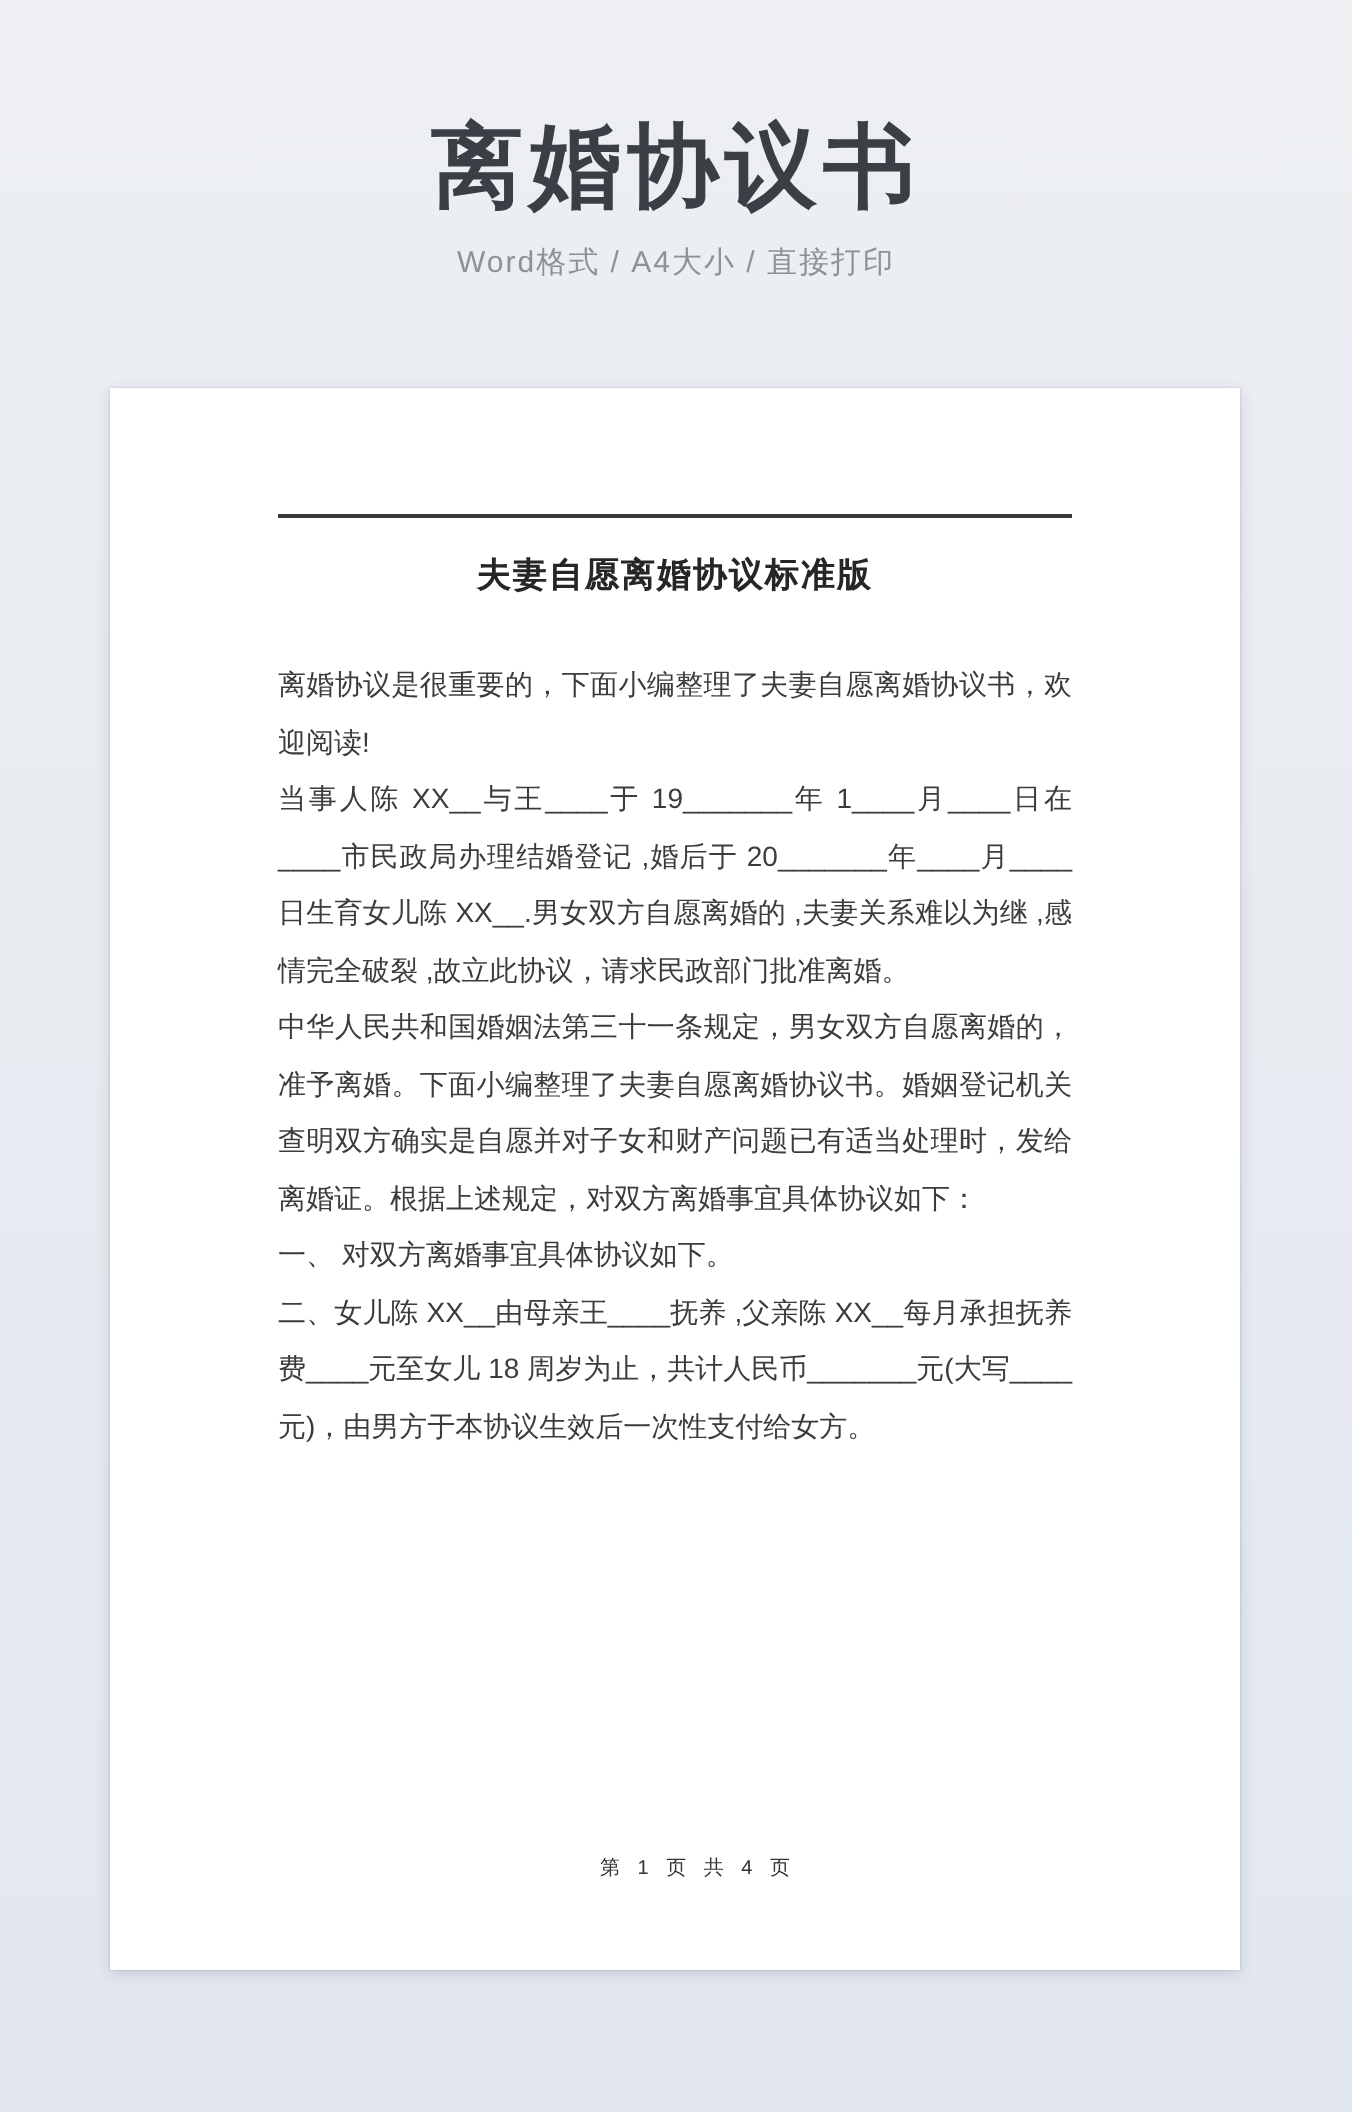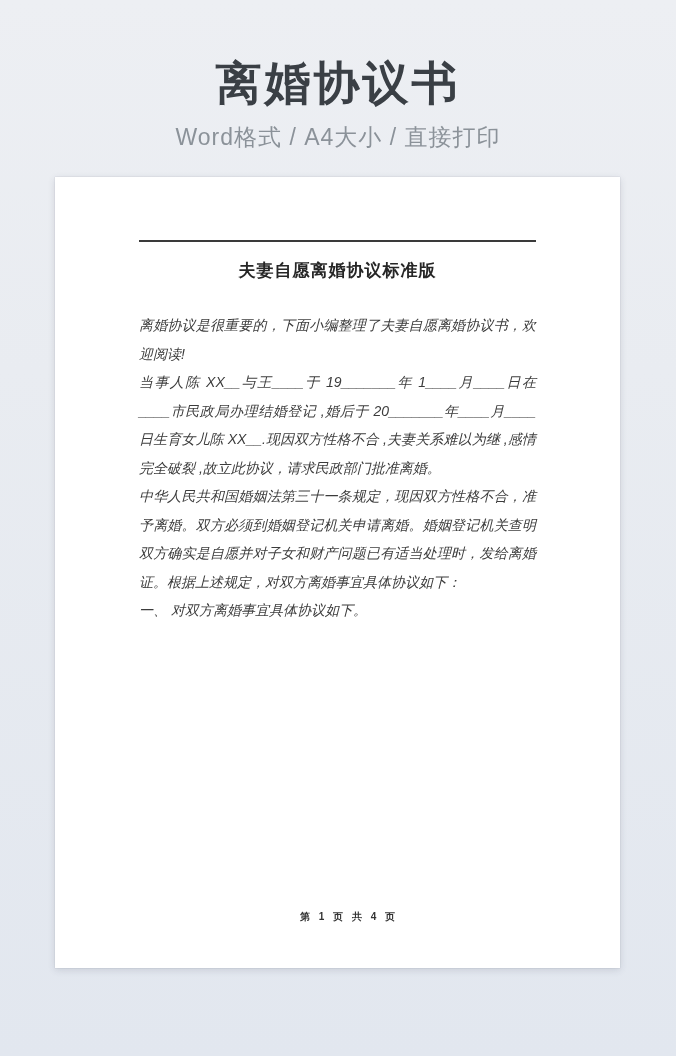--- a/index.html
+++ b/index.html
@@ -20,30 +20,30 @@
   .hero-title {
     margin: 0;
     font-size: 46px;
     font-weight: 700;
     letter-spacing: 3px;
     color: var(--header-title, #3a3f45);
     line-height: 1.1;
   }
   .hero-subtitle {
     margin-top: 13px;
-    font-size: 23px;
+    font-size: 15px;
     letter-spacing: 1px;
     color: var(--header-subtitle, #8b9299);
   }
 
   
   .sheet {
     position: absolute;
     left: 55px;
-    top: 177px;
+    top: 194px;
     width: 565px;
     height: 791px;
     box-sizing: border-box;
     padding: 0 84px;
     background: #ffffff;
     box-shadow: 0 2px 7px rgba(55, 65, 90, 0.16), 0 0 1px rgba(55, 65, 90, 0.25);
   }
   .doc-rule {
     margin-top: 63px;
     border: none;
@@ -56,47 +56,47 @@
     letter-spacing: 1px;
     text-align: center;
     color: #262626;
   }
   .doc-body {
     margin-top: 29px;
     font-size: 14px;
     line-height: 28.5px;
     text-align: justify;
     color: var(--doc-text, #3c3c3c);
-    font-style: italic;
   }
   .doc-body p { margin: 0; }
   .doc-footer {
     position: absolute;
     left: 0;
     right: 0;
     bottom: 44px;
     text-align: center;
     font-size: 10px;
-    font-weight: 700;
+    font-weight: 400;
     letter-spacing: 3px;
     color: #333333;
     margin-left: 23px;
   }
 </style>
 </head>
 <body>
 
 <header class="hero">
   <h1 class="hero-title">离婚协议书</h1>
   <div class="hero-subtitle">Word格式 / A4大小 / 直接打印</div>
 </header>
 
 <section class="sheet">
   <hr class="doc-rule">
   <h2 class="doc-title">夫妻自愿离婚协议标准版</h2>
   <div class="doc-body">
     <p>离婚协议是很重要的，下面小编整理了夫妻自愿离婚协议书，欢迎阅读!</p>
-    <p>当事人陈 XX__与王____于 19_______年 1____月____日在____市民政局办理结婚登记 ,婚后于 20_______年____月____日生育女儿陈 XX__.现因双方性格不合 ,夫妻关系难以为继 ,感情完全破裂 ,故立此协议，请求民政部门批准离婚。</p>
-    <p>中华人民共和国婚姻法第三十一条规定，现因双方性格不合，准予离婚。双方必须到婚姻登记机关申请离婚。婚姻登记机关查明双方确实是自愿并对子女和财产问题已有适当处理时，发给离婚证。根据上述规定，对双方离婚事宜具体协议如下：</p>
+    <p>当事人陈 XX__与王____于 19_______年 1____月____日在____市民政局办理结婚登记 ,婚后于 20_______年____月____日生育女儿陈 XX__.男女双方自愿离婚的 ,夫妻关系难以为继 ,感情完全破裂 ,故立此协议，请求民政部门批准离婚。</p>
+    <p>中华人民共和国婚姻法第三十一条规定，男女双方自愿离婚的，准予离婚。下面小编整理了夫妻自愿离婚协议书。婚姻登记机关查明双方确实是自愿并对子女和财产问题已有适当处理时，发给离婚证。根据上述规定，对双方离婚事宜具体协议如下：</p>
     <p>一、 对双方离婚事宜具体协议如下。</p>
+    <p>二、女儿陈 XX__由母亲王____抚养 ,父亲陈 XX__每月承担抚养费____元至女儿 18 周岁为止，共计人民币_______元(大写____元)，由男方于本协议生效后一次性支付给女方。</p>
   </div>
   <div class="doc-footer">第 1 页 共 4 页</div>
 </section>
 
 </body></html>

